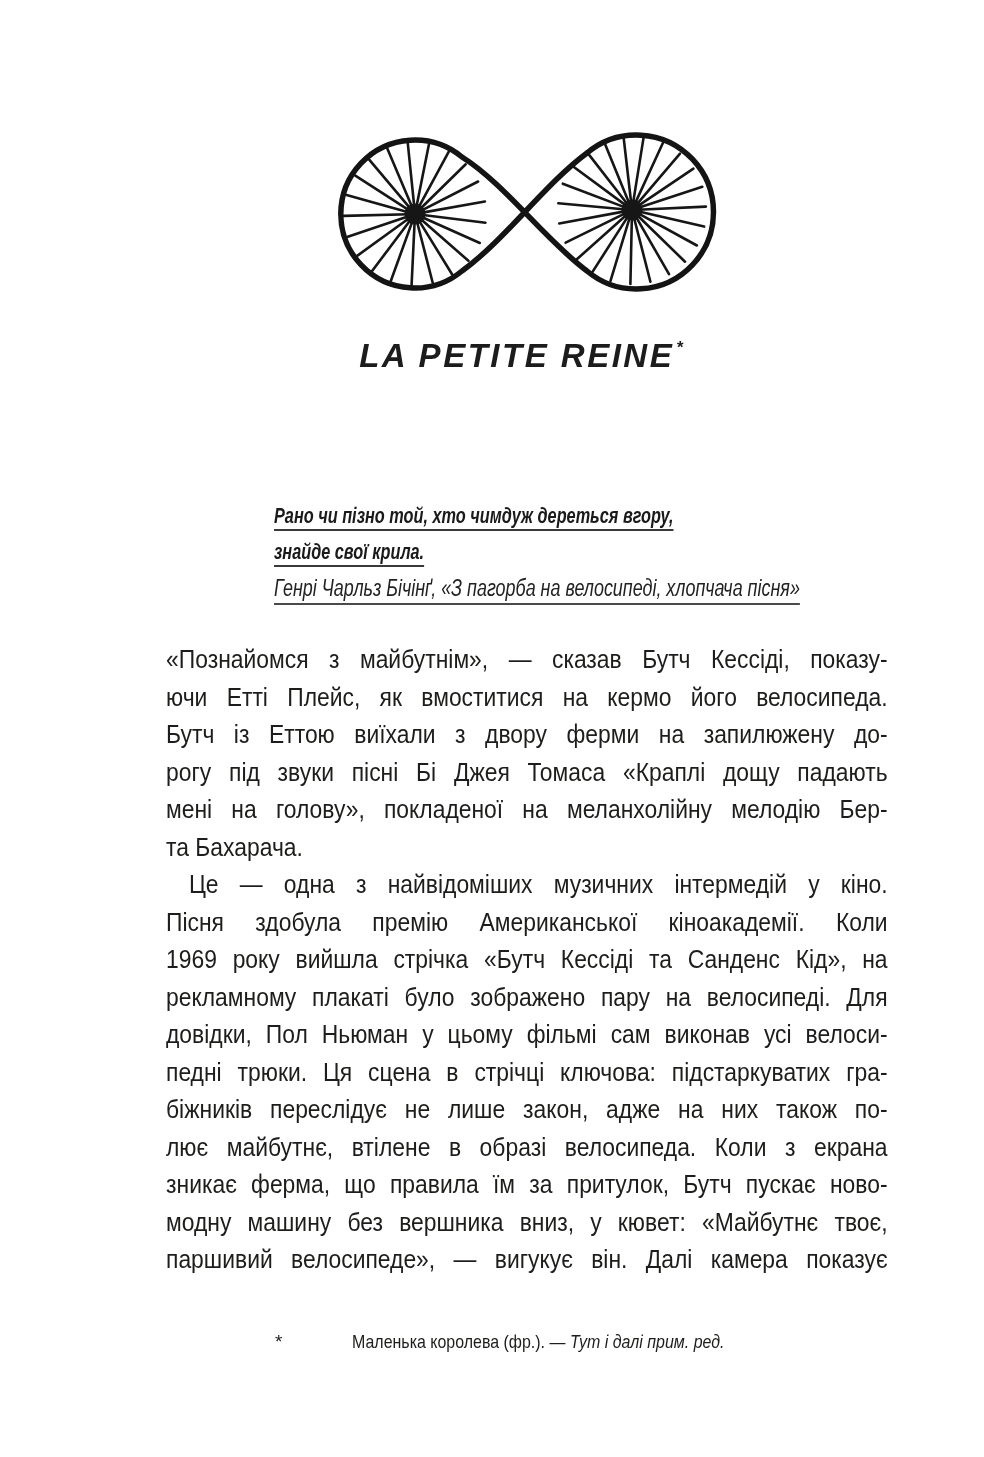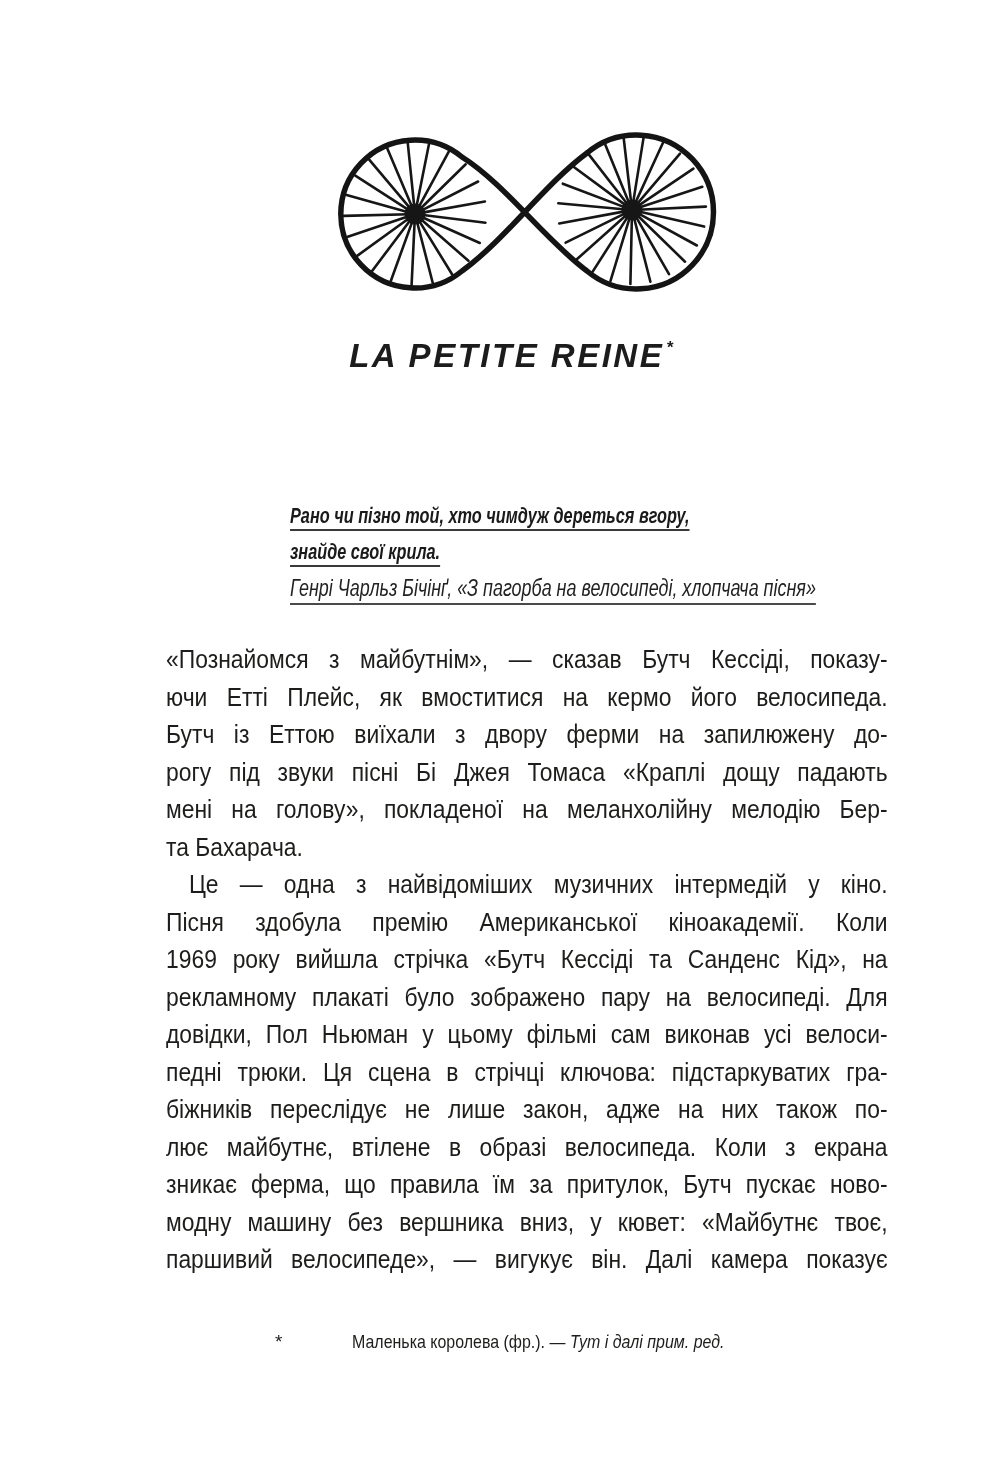--- a/index.html
+++ b/index.html
@@ -9,28 +9,28 @@
     margin:0 auto;
     background:#ffffff;
     font-family:"Liberation Sans","DejaVu Sans",sans-serif;
     color:#1a1a1a;
     overflow:hidden;
   }
   
   .logo{position:absolute;left:325px;top:118px;width:410px;height:190px;}
   
   .title{
-    position:absolute;left:150px;top:337px;width:722px;
+    position:absolute;left:160px;top:337px;width:722px;
     text-align:center;
     font-size:33px;font-weight:700;font-style:italic;
     letter-spacing:2.5px;color:#1c1c1c;white-space:nowrap;
   }
   .title sup{font-size:17px;letter-spacing:0;vertical-align:14px;margin-left:2px;}
   
-  .epigraph{position:absolute;left:290px;top:498px;width:640px;}
+  .epigraph{position:absolute;left:274px;top:498px;width:640px;}
   .epi-line{
     display:block;white-space:nowrap;
     font-size:22px;font-weight:700;font-style:italic;
     line-height:36px;
     text-decoration:underline;
     text-decoration-thickness:2px;
     text-underline-offset:6px;
     text-decoration-color:#3a3a3a;
     transform:scaleX(0.74);transform-origin:0 50%;
   }

